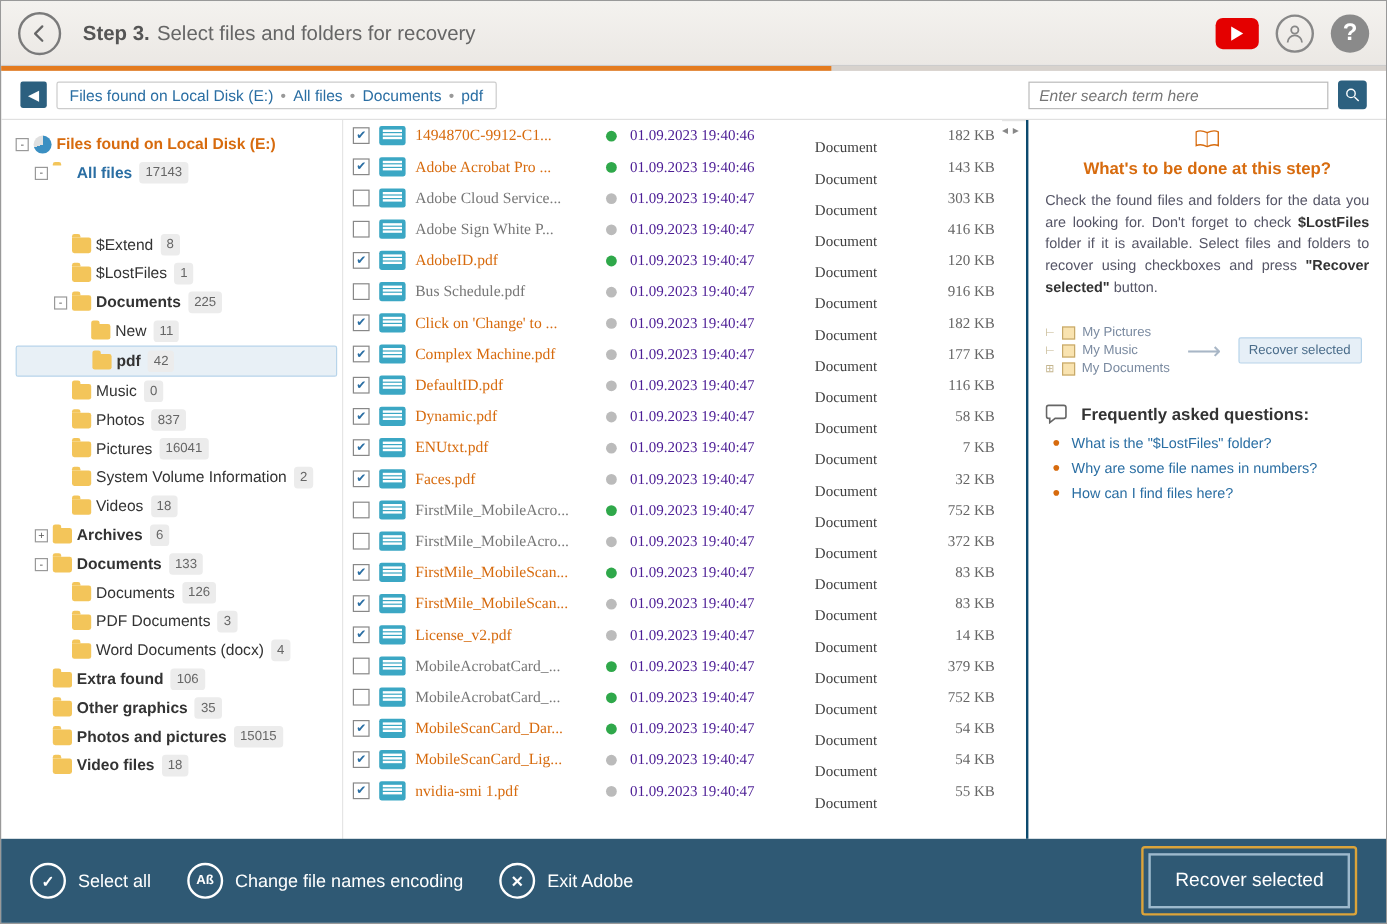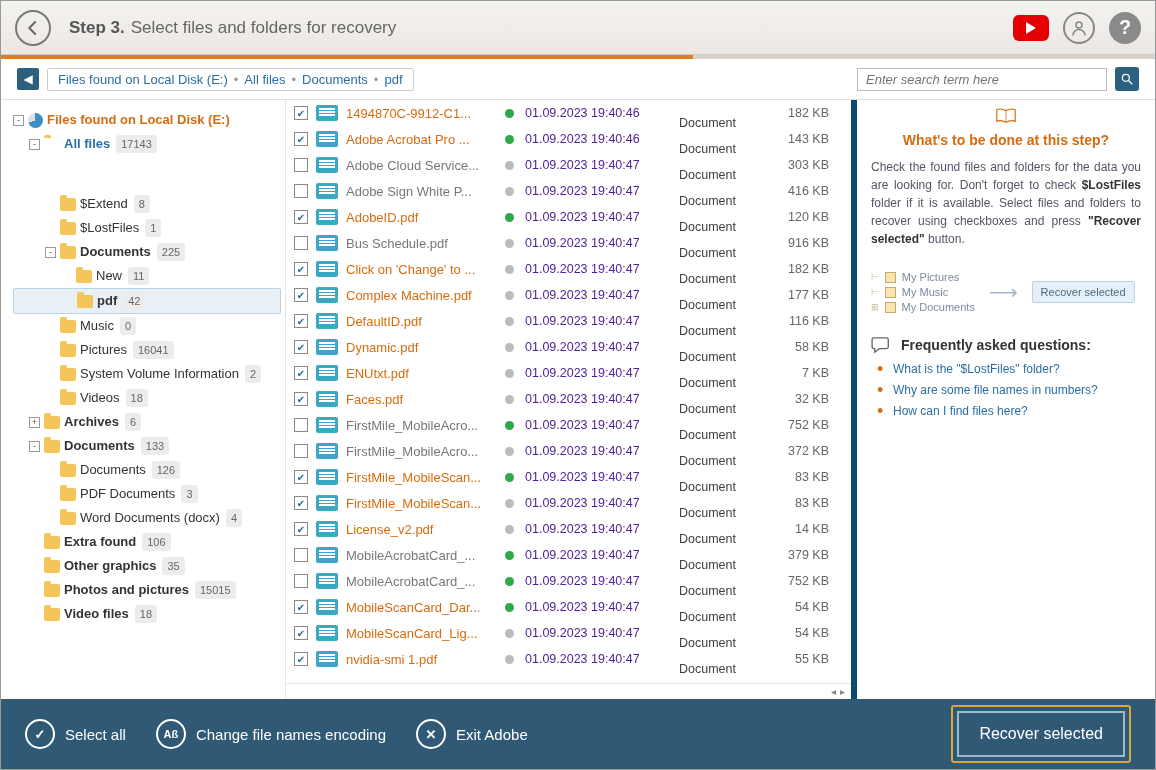--- a/index.html
+++ b/index.html
@@ -38,21 +38,21 @@
 .tree-row .folder-icon::before { content:""; position:absolute; top:-3px; left:0; width:7px; height:3px; background:#f3c55a; border-top-left-radius:2px; border-top-right-radius:2px; }
 .tree-row.root .folder-icon, .tree-row.allfiles .folder-icon { background:transparent; }
 .tree-row .pie { width:15px; height:15px; border-radius:50%; background: conic-gradient(#3b8fc2 0 70%, #e0e0e0 70% 100%); flex:0 0 auto; }
 .tree-row .name { color:#333; }
 .tree-row.bold .name { font-weight:bold; }
 .tree-row.accent .name { color:#d76b0e; font-weight:bold; }
 .tree-row.allfiles .name { color:#2a6ea3; font-weight:bold; }
 .tree-row .badge { background:#ececec; color:#666; font-size:11px; padding:0 5px; border-radius:3px; margin-left:2px; }
 .tree-row.selected { background:#e8f0f6; border:1px solid #b7d4ea; border-radius:2px; }
 
-.file-pane { flex:1; display:flex; flex-direction:column; min-width:0; border-right:6px solid #0c4a6e; }
+.file-pane { flex:1; display:flex; flex-direction:row; min-width:0; border-right:2px solid #0c4a6e;font-family:Liberation Serif, serif; }
 .file-list { flex:1; overflow-y:scroll; overflow-x:hidden; }
 .file-row { display:flex; align-items:center; padding: 4px 8px; border-bottom: 0; gap:8px; height:26px; }
 .file-row .cb { width:14px; height:14px; border:1px solid #888; display:flex; align-items:center; justify-content:center; flex:0 0 auto; cursor:pointer; }
 .file-row .cb.checked::after { content:"✔"; font-size:10px; color:#2a6ea3; }
 .file-row .ficon { width:22px; height:16px; background:#3ba7c4; border-radius:2px; flex:0 0 auto; position:relative; }
 .file-row .ficon::after { content:""; position:absolute; left:3px; top:3px; right:3px; height:2px; background:#fff; box-shadow: 0 3px 0 #fff, 0 6px 0 #fff; }
 .file-row .fname { flex:0 0 148px; color:#d76b0e; overflow:hidden; text-overflow:ellipsis; white-space:nowrap; }
 .file-row .fname.dim { color:#777; }
 .file-row .dot { width:9px; height:9px; border-radius:50%; flex:0 0 auto; margin: 0 3px; }
 .file-row .fdate { flex:0 0 146px; color:#4c1d95; text-align:left; font-size:12.5px; }
@@ -167,20 +167,26 @@
           <span class="toggle-spacer"></span>
           <span class="folder-icon"></span>
           <span class="name">pdf</span>
           <span class="badge">42</span>
         </div>
         <div class="tree-row" style="padding-left: 32px;">
           <span class="toggle-spacer"></span>
           <span class="folder-icon"></span>
           <span class="name">Music</span>
           <span class="badge">0</span>
+        </div>
+        <div class="tree-row" style="padding-left: 32px;">
+          <span class="toggle-spacer"></span>
+          <span class="folder-icon"></span>
+          <span class="name">Photos</span>
+          <span class="badge">837</span>
         </div>
         <div class="tree-row" style="padding-left: 32px;">
           <span class="toggle-spacer"></span>
           <span class="folder-icon"></span>
           <span class="name">Pictures</span>
           <span class="badge">16041</span>
         </div>
         <div class="tree-row" style="padding-left: 32px;">
           <span class="toggle-spacer"></span>
           <span class="folder-icon"></span>

